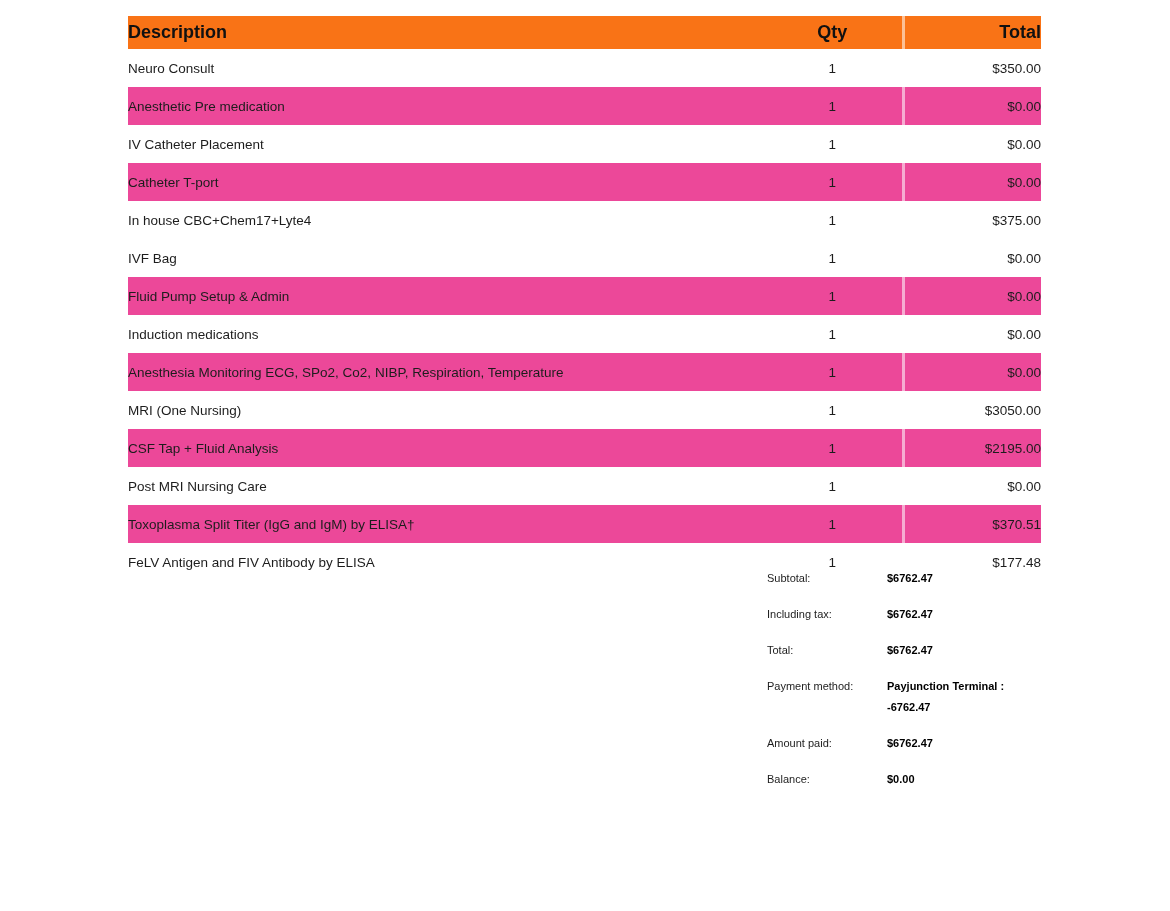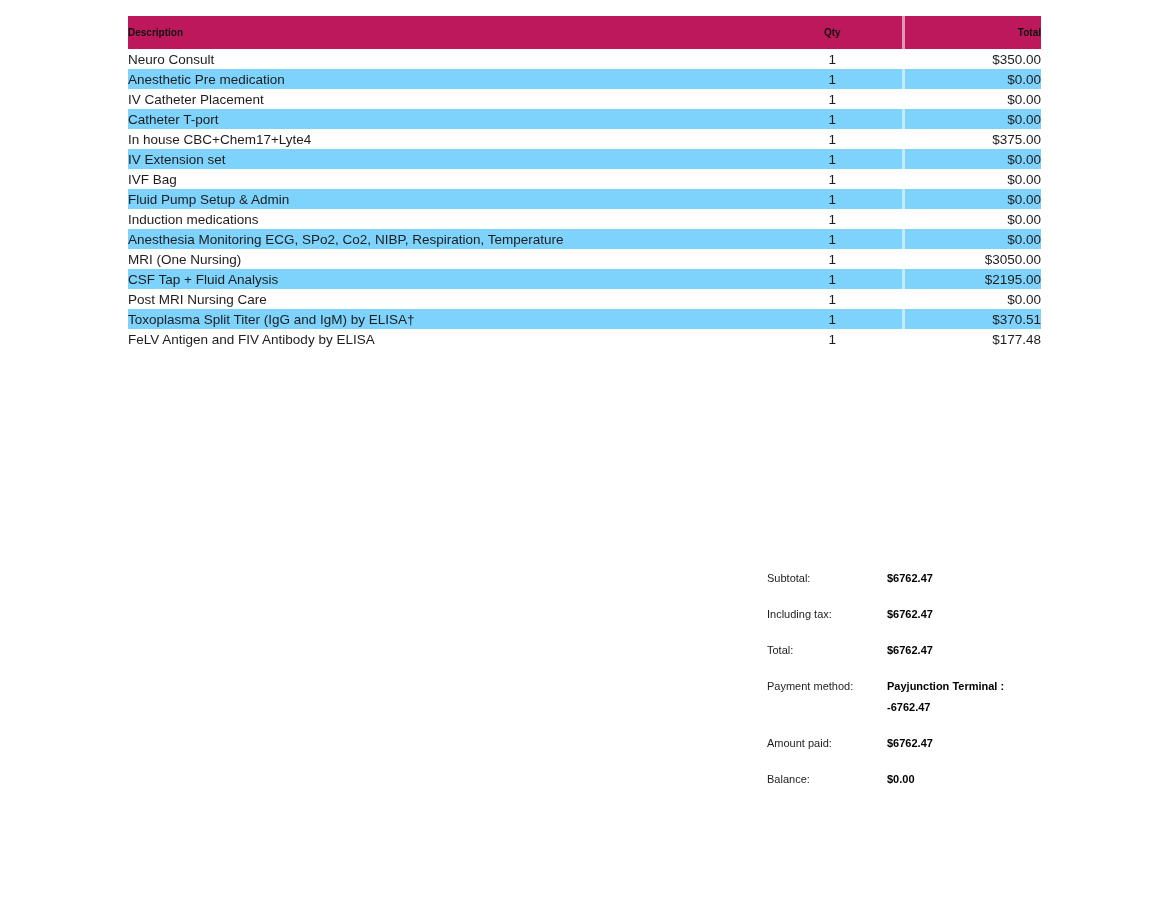--- a/index.html
+++ b/index.html
@@ -25,38 +25,38 @@
     width: 913px;
     border-collapse: collapse;
     table-layout: fixed;
     font-size: 13.5px;
   }
   table.items col.c-desc  { width: auto;  }
   table.items col.c-qty   { width: 140px; }
   table.items col.c-total { width: 138px; }
 
   table.items thead th {
-    background: #be185d;
+    background: #f97316;
     height: 33px;
     font-weight: bold;
-    font-size: 10px;
+    font-size: 18px;
     color: #111111;
     padding: 0;
   }
   th.col-desc  { text-align: left;   padding-left: 12px; }
   th.col-qty   { text-align: center; margin-top: 24px; }
   th.col-total { text-align: right;  padding-right: 12px; border-left: 3px solid rgba(255,255,255,0.55); }
 
   table.items tbody td {
-    height: 20px;
+    height: 38px;
     padding: 0;
     background: #ffffff;
     color: #1d1d1d;
   }
-  table.items tbody tr.stripe td { background: #7dd3fc; }
+  table.items tbody tr.stripe td { background: #ec4899; }
   td.cell-description { text-align: left;  padding-left: 7px; }
   td.cell-qty         { text-align: center; }
   td.cell-total       { text-align: right; padding-right: 6px; border-left: 3px solid rgba(255,255,255,0.55); }
 
   
   .summary {
     position: absolute;
     left: 767px;
     top: 568px;
     width: 251px;
@@ -119,25 +119,20 @@
         <tr class="stripe">
           <td class="cell-description">Catheter T-port</td>
           <td class="cell-qty">1</td>
           <td class="cell-total">$0.00</td>
         </tr>
         <tr>
           <td class="cell-description">In house CBC+Chem17+Lyte4</td>
           <td class="cell-qty">1</td>
           <td class="cell-total">$375.00</td>
         </tr>
-        <tr class="stripe">
-          <td class="cell-description">IV Extension set</td>
-          <td class="cell-qty">1</td>
-          <td class="cell-total">$0.00</td>
-        </tr>
         <tr>
           <td class="cell-description">IVF Bag</td>
           <td class="cell-qty">1</td>
           <td class="cell-total">$0.00</td>
         </tr>
         <tr class="stripe">
           <td class="cell-description">Fluid Pump Setup &amp; Admin</td>
           <td class="cell-qty">1</td>
           <td class="cell-total">$0.00</td>
         </tr>

